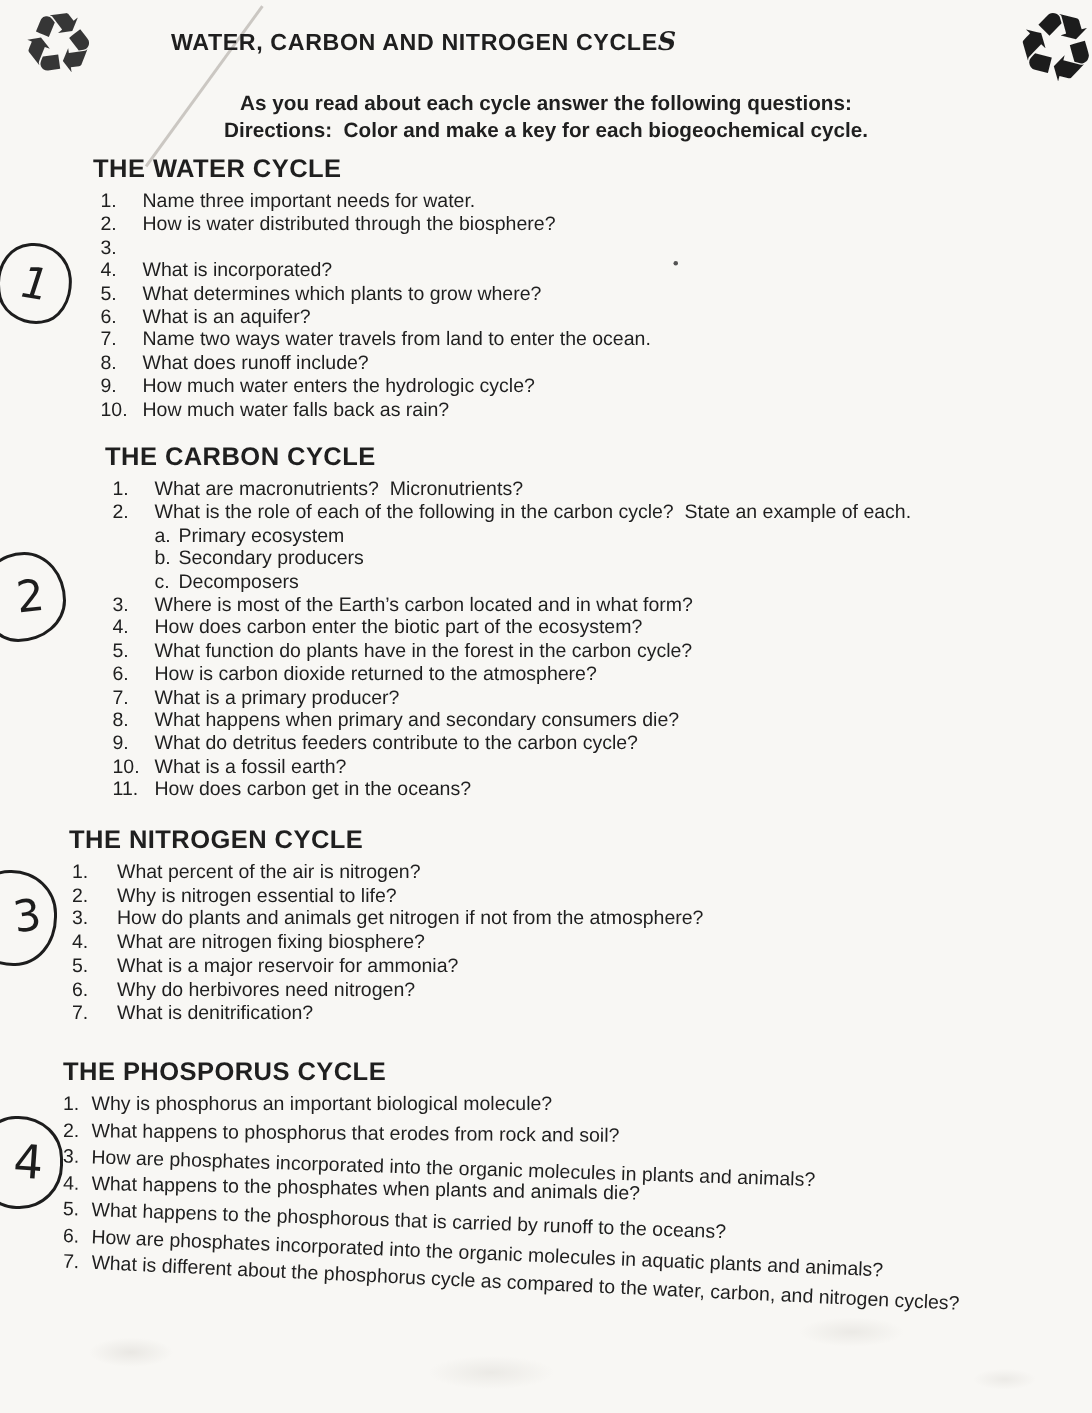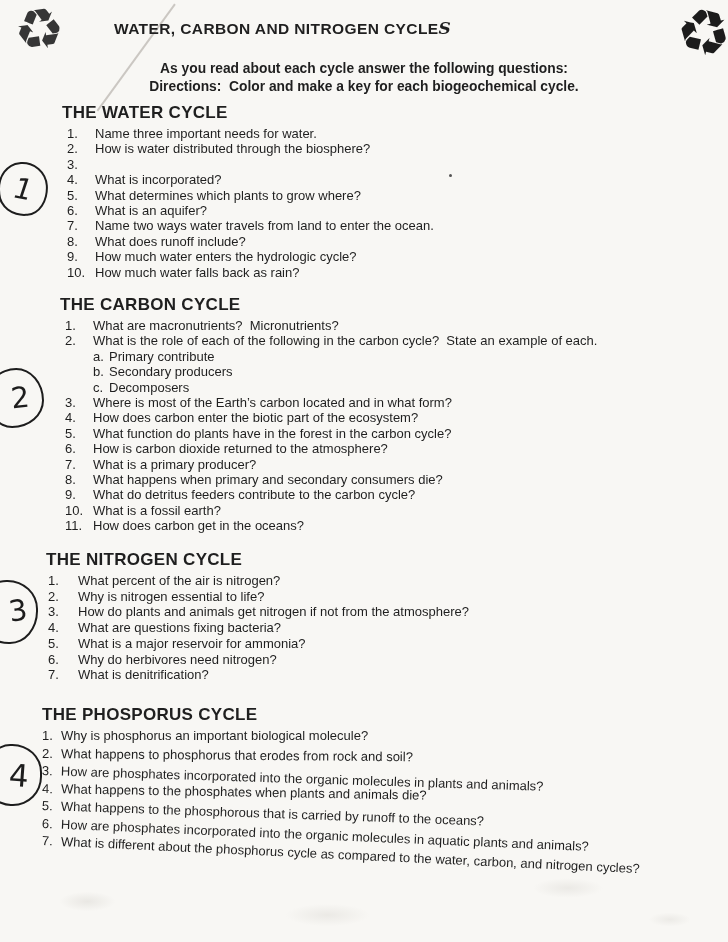--- a/index.html
+++ b/index.html
@@ -71,21 +71,21 @@
   
   #sec-phosphorus .row{line-height:15px;margin-bottom:2.5px;transform-origin:0 50%;}
   #sec-phosphorus .row .n{min-width:19px;}
   #sec-phosphorus .row:nth-of-type(2){transform:rotate(.5deg);}
   #sec-phosphorus .row:nth-of-type(3){transform:rotate(1.8deg);}
   #sec-phosphorus .row:nth-of-type(4){transform:rotate(1.0deg);}
   #sec-phosphorus .row:nth-of-type(5){transform:rotate(2.0deg);}
   #sec-phosphorus .row:nth-of-type(6){transform:rotate(2.4deg);}
   #sec-phosphorus .row:nth-of-type(7){transform:rotate(2.7deg);}
   #sec-water{left:62px;top:103px;width:620px;}
-  #sec-carbon{left:60px;top:295px;width:640px;}
+  #sec-carbon{left:70px;top:295px;width:640px;}
   #sec-nitrogen{left:46px;top:550px;width:620px;}
   #sec-phosphorus{left:42px;top:705px;width:660px;}
   
   .circle{
     position:absolute;
     border:2.5px solid #1d1d1d;
     display:flex;align-items:center;justify-content:center;
     background:transparent;
   }
   .circle span{font-size:29px;color:#1d1d1d;font-family:"DejaVu Sans",sans-serif;}
@@ -192,21 +192,21 @@
           <span class="t">What are macronutrients?  Micronutrients?</span>
         </div>
 
         <div class="row">
           <span class="n">2.</span>
           <span class="t">What is the role of each of the following in the carbon cycle?  State an example of each.</span>
         </div>
 
         <div class="row sub">
           <span class="n">a.</span>
-          <span class="t">Primary contribute</span>
+          <span class="t">Primary ecosystem</span>
         </div>
 
         <div class="row sub">
           <span class="n">b.</span>
           <span class="t">Secondary producers</span>
         </div>
 
         <div class="row sub">
           <span class="n">c.</span>
           <span class="t">Decomposers</span>
@@ -273,21 +273,21 @@
           <span class="t">Why is nitrogen essential to life?</span>
         </div>
 
         <div class="row">
           <span class="n">3.</span>
           <span class="t">How do plants and animals get nitrogen if not from the atmosphere?</span>
         </div>
 
         <div class="row">
           <span class="n">4.</span>
-          <span class="t">What are questions fixing bacteria?</span>
+          <span class="t">What are nitrogen fixing biosphere?</span>
         </div>
 
         <div class="row">
           <span class="n">5.</span>
           <span class="t">What is a major reservoir for ammonia?</span>
         </div>
 
         <div class="row">
           <span class="n">6.</span>
           <span class="t">Why do herbivores need nitrogen?</span>

